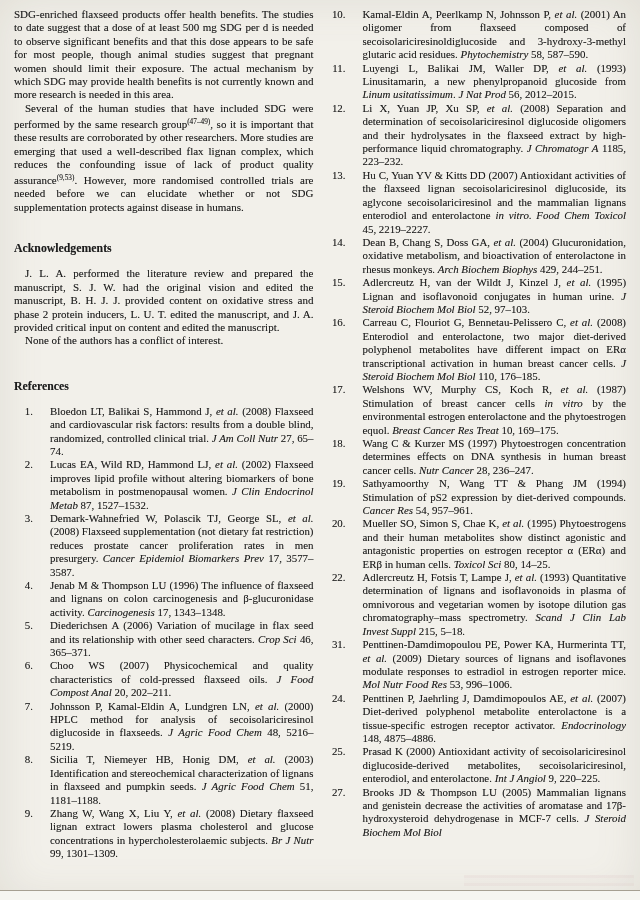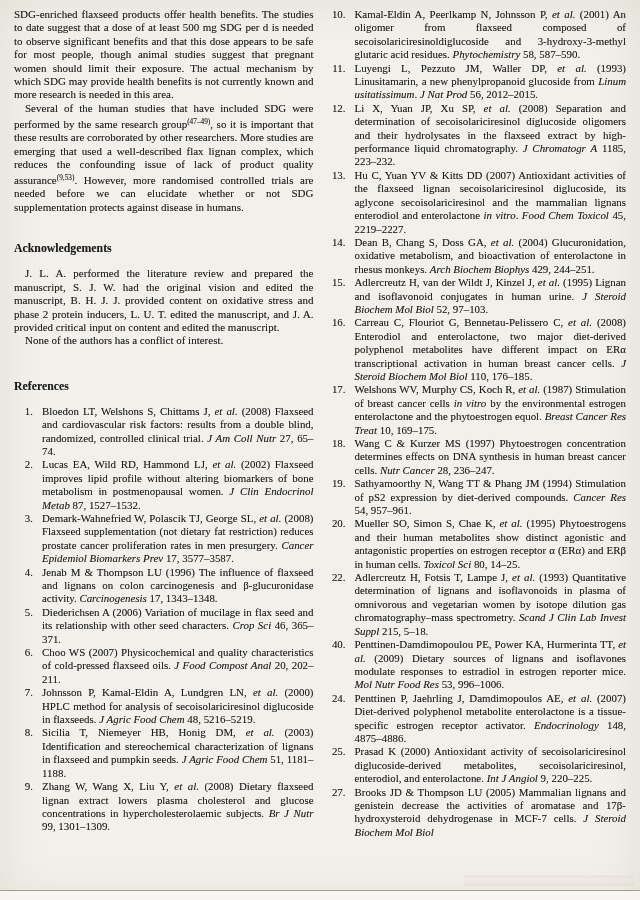--- a/index.html
+++ b/index.html
@@ -32,21 +32,21 @@
     margin:27px 0 11px 0;
     text-shadow:0 0 0.6px rgba(28,28,28,0.38);
   }
   .refs-heading{margin-top:31px;}
   .ref-list{margin-top:0;}
   .ref{
     display:flex;align-items:flex-start;
     font-size:10.9px;line-height:13.4px;
     text-shadow:0 0 0.6px rgba(28,28,28,0.38);
   }
-  .ref-num{flex:0 0 19px;text-align:right;margin-right:9px;}
+  .ref-num{flex:0 0 19px;text-align:right;margin-right:17px;}
   .ref-text{flex:1;text-align:justify;}
   .i{font-style:italic;}
   .sup{font-size:7.3px;vertical-align:3.6px;letter-spacing:0;}
   .bottom-rule{
     position:absolute;left:0;top:890px;width:640px;height:1px;
     background:#a69f92;
   }
   .bottom-strip{
     position:absolute;left:0;top:891px;width:640px;height:9px;
     background:#f6f5f1;
@@ -72,21 +72,21 @@
       <p class="body-p indent"><span>Several of the human studies that have included SDG were performed by the same research group</span><span class="sup">(47–49)</span><span>, so it is important that these results are corroborated by other researchers. More studies are emerging that used a well-described flax lignan complex, which reduces the confounding issue of lack of product quality assurance</span><span class="sup">(9,53)</span><span>. However, more randomised controlled trials are needed before we can elucidate whether or not SDG supplementation protects against disease in humans.</span></p>
 
       <div class="heading">Acknowledgements</div>
       <p class="body-p indent">J. L. A. performed the literature review and prepared the manuscript, S. J. W. had the original vision and edited the manuscript, B. H. J. J. provided content on oxidative stress and phase 2 protein inducers, L. U. T. edited the manuscript, and J. A. provided critical input on content and edited the manuscript.</p>
       <p class="body-p indent">None of the authors has a conflict of interest.</p>
 
       <div class="heading refs-heading">References</div>
       <div class="ref-list">
           <div class="ref">
             <span class="ref-num">1.</span>
-            <span class="ref-text"><span>Bloedon LT, Welshons S, Chittams J, </span><span class="i">et al.</span><span> (2008) Flaxseed and cardiovascular risk factors: results from a double blind, randomized, controlled clinical trial. </span><span class="i">J Am Coll Nutr</span><span> 27, 65–74.</span></span>
+            <span class="ref-text"><span>Bloedon LT, Balikai S, Hammond J, </span><span class="i">et al.</span><span> (2008) Flaxseed and cardiovascular risk factors: results from a double blind, randomized, controlled clinical trial. </span><span class="i">J Am Coll Nutr</span><span> 27, 65–74.</span></span>
           </div>
           <div class="ref">
             <span class="ref-num">2.</span>
             <span class="ref-text"><span>Lucas EA, Wild RD, Hammond LJ, </span><span class="i">et al.</span><span> (2002) Flaxseed improves lipid profile without altering biomarkers of bone metabolism in postmenopausal women. </span><span class="i">J Clin Endocrinol Metab</span><span> 87, 1527–1532.</span></span>
           </div>
           <div class="ref">
             <span class="ref-num">3.</span>
             <span class="ref-text"><span>Demark-Wahnefried W, Polascik TJ, George SL, </span><span class="i">et al.</span><span> (2008) Flaxseed supplementation (not dietary fat restriction) reduces prostate cancer proliferation rates in men presurgery. </span><span class="i">Cancer Epidemiol Biomarkers Prev</span><span> 17, 3577–3587.</span></span>
           </div>
           <div class="ref">
@@ -117,21 +117,21 @@
     </div>
 
     <div class="col">
       <div class="ref-list">
           <div class="ref">
             <span class="ref-num">10.</span>
             <span class="ref-text"><span>Kamal-Eldin A, Peerlkamp N, Johnsson P, </span><span class="i">et al.</span><span> (2001) An oligomer from flaxseed composed of secoisolariciresinoldiglucoside and 3-hydroxy-3-methyl glutaric acid residues. </span><span class="i">Phytochemistry</span><span> 58, 587–590.</span></span>
           </div>
           <div class="ref">
             <span class="ref-num">11.</span>
-            <span class="ref-text"><span>Luyengi L, Pezzuto JM, Waller DP, </span><span class="i">et al.</span><span> (1993) Linusitamarin, a new phenylpropanoid glucoside from </span><span class="i">Linum usitatissimum</span><span>. </span><span class="i">J Nat Prod</span><span> 56, 2012–2015.</span></span>
+            <span class="ref-text"><span>Luyengi L, Balikai JM, Waller DP, </span><span class="i">et al.</span><span> (1993) Linusitamarin, a new phenylpropanoid glucoside from </span><span class="i">Linum usitatissimum</span><span>. </span><span class="i">J Nat Prod</span><span> 56, 2012–2015.</span></span>
           </div>
           <div class="ref">
             <span class="ref-num">12.</span>
             <span class="ref-text"><span>Li X, Yuan JP, Xu SP, </span><span class="i">et al.</span><span> (2008) Separation and determination of secoisolariciresinol diglucoside oligomers and their hydrolysates in the flaxseed extract by high-performance liquid chromatography. </span><span class="i">J Chromatogr A</span><span> 1185, 223–232.</span></span>
           </div>
           <div class="ref">
             <span class="ref-num">13.</span>
             <span class="ref-text"><span>Hu C, Yuan YV &amp; Kitts DD (2007) Antioxidant activities of the flaxseed lignan secoisolariciresinol diglucoside, its aglycone secoisolariciresinol and the mammalian lignans enterodiol and enterolactone </span><span class="i">in vitro</span><span>. </span><span class="i">Food Chem Toxicol</span><span> 45, 2219–2227.</span></span>
           </div>
           <div class="ref">
@@ -160,21 +160,21 @@
           </div>
           <div class="ref">
             <span class="ref-num">20.</span>
             <span class="ref-text"><span>Mueller SO, Simon S, Chae K, </span><span class="i">et al.</span><span> (1995) Phytoestrogens and their human metabolites show distinct agonistic and antagonistic properties on estrogen receptor α (ERα) and ERβ in human cells. </span><span class="i">Toxicol Sci</span><span> 80, 14–25.</span></span>
           </div>
           <div class="ref">
             <span class="ref-num">22.</span>
             <span class="ref-text"><span>Adlercreutz H, Fotsis T, Lampe J, </span><span class="i">et al.</span><span> (1993) Quantitative determination of lignans and isoflavonoids in plasma of omnivorous and vegetarian women by isotope dilution gas chromatography–mass spectrometry. </span><span class="i">Scand J Clin Lab Invest Suppl</span><span> 215, 5–18.</span></span>
           </div>
           <div class="ref">
-            <span class="ref-num">40.</span>
+            <span class="ref-num">31.</span>
             <span class="ref-text"><span>Penttinen-Damdimopoulou PE, Power KA, Hurmerinta TT, </span><span class="i">et al.</span><span> (2009) Dietary sources of lignans and isoflavones modulate responses to estradiol in estrogen reporter mice. </span><span class="i">Mol Nutr Food Res</span><span> 53, 996–1006.</span></span>
           </div>
           <div class="ref">
             <span class="ref-num">24.</span>
             <span class="ref-text"><span>Penttinen P, Jaehrling J, Damdimopoulos AE, </span><span class="i">et al.</span><span> (2007) Diet-derived polyphenol metabolite enterolactone is a tissue-specific estrogen receptor activator. </span><span class="i">Endocrinology</span><span> 148, 4875–4886.</span></span>
           </div>
           <div class="ref">
             <span class="ref-num">25.</span>
             <span class="ref-text"><span>Prasad K (2000) Antioxidant activity of secoisolariciresinol diglucoside-derived metabolites, secoisolariciresinol, enterodiol, and enterolactone. </span><span class="i">Int J Angiol</span><span> 9, 220–225.</span></span>
           </div>

